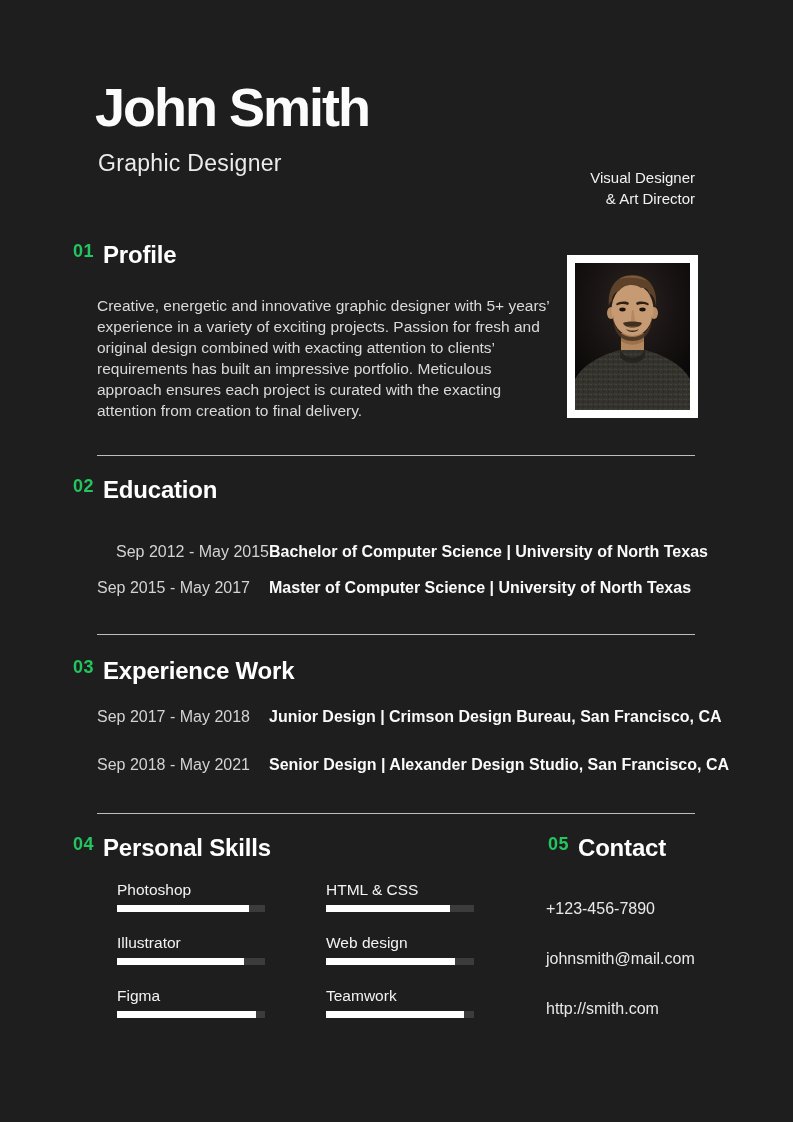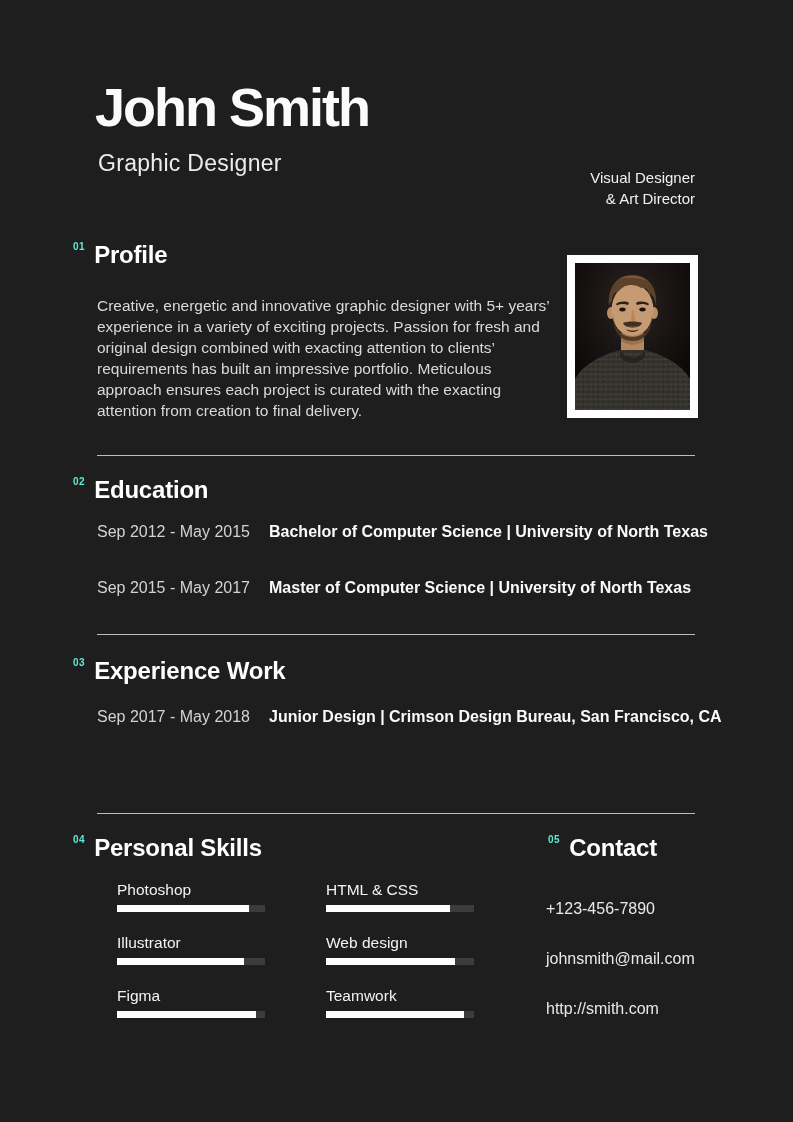--- a/index.html
+++ b/index.html
@@ -28,22 +28,22 @@
   }
   .tagline {
     right: 98px; top: 167px;
     text-align: right; font-size: 15px; line-height: 21px;
     color: #f1f1f1; font-weight: 400;
   }
 
   
   .sec-head { white-space: nowrap; }
   .sec-num {
-    display: inline-block; font-size: 10px; font-weight: 700;
-    color: #5eead4; vertical-align: top; position: relative; top: -2px;
+    display: inline-block; font-size: 18px; font-weight: 700;
+    color: #22c55e; vertical-align: top; position: relative; top: -2px;
     margin-right: 9px; letter-spacing: 0.5px;
   }
   .sec-title {
     display: inline-block; font-size: 24px; font-weight: 700;
     color: #ffffff; letter-spacing: -0.2px; line-height: 1;
   }
 
   
   .profile-body {
     left: 97px; top: 295px; width: 455px;
@@ -146,37 +146,41 @@
       <path d="M51 66 C55 68 60 68 64 66 C62 70 53 70 51 66 Z" fill="#3a2b1a"></path>
       <path d="M52 62.5 C55 64 60 64 63 62.5 C60 64.5 55 64.5 52 62.5 Z" fill="#8f5f4a"></path>
     </svg>
   </div>
 
   <div class="abs divider" style="top:455px;"></div>
 
   <div class="abs sec-head" style="left:73px; top:478px;text-align:right;">
     <span class="sec-num">02</span><span class="sec-title">Education</span>
   </div>
-  <div class="abs t-row" style="top:522px;">
+  <div class="abs t-row" style="top:542px;text-align:right;">
     <span class="t-dates">Sep 2012 - May 2015</span>
     <span class="t-desc">Bachelor of Computer Science | University of North Texas</span>
   </div>
   <div class="abs t-row" style="top:578px;">
     <span class="t-dates">Sep 2015 - May 2017</span>
     <span class="t-desc">Master of Computer Science | University of North Texas</span>
   </div>
 
   <div class="abs divider" style="top:634px;"></div>
 
   <div class="abs sec-head" style="left:73px; top:659px;">
     <span class="sec-num">03</span><span class="sec-title">Experience Work</span>
   </div>
   <div class="abs t-row" style="top:707px;">
     <span class="t-dates">Sep 2017 - May 2018</span>
     <span class="t-desc">Junior Design | Crimson Design Bureau, San Francisco, CA</span>
+  </div>
+  <div class="abs t-row" style="top:755px;">
+    <span class="t-dates">Sep 2018 - May 2021</span>
+    <span class="t-desc">Senior Design | Alexander Design Studio, San Francisco, CA</span>
   </div>
 
   <div class="abs divider" style="top:813px;"></div>
 
   <div class="abs sec-head" style="left:73px; top:836px;">
     <span class="sec-num">04</span><span class="sec-title">Personal Skills</span>
   </div>
   <div class="abs skills-grid">
     <div class="skill">
       <div class="skill-label">Photoshop</div>

